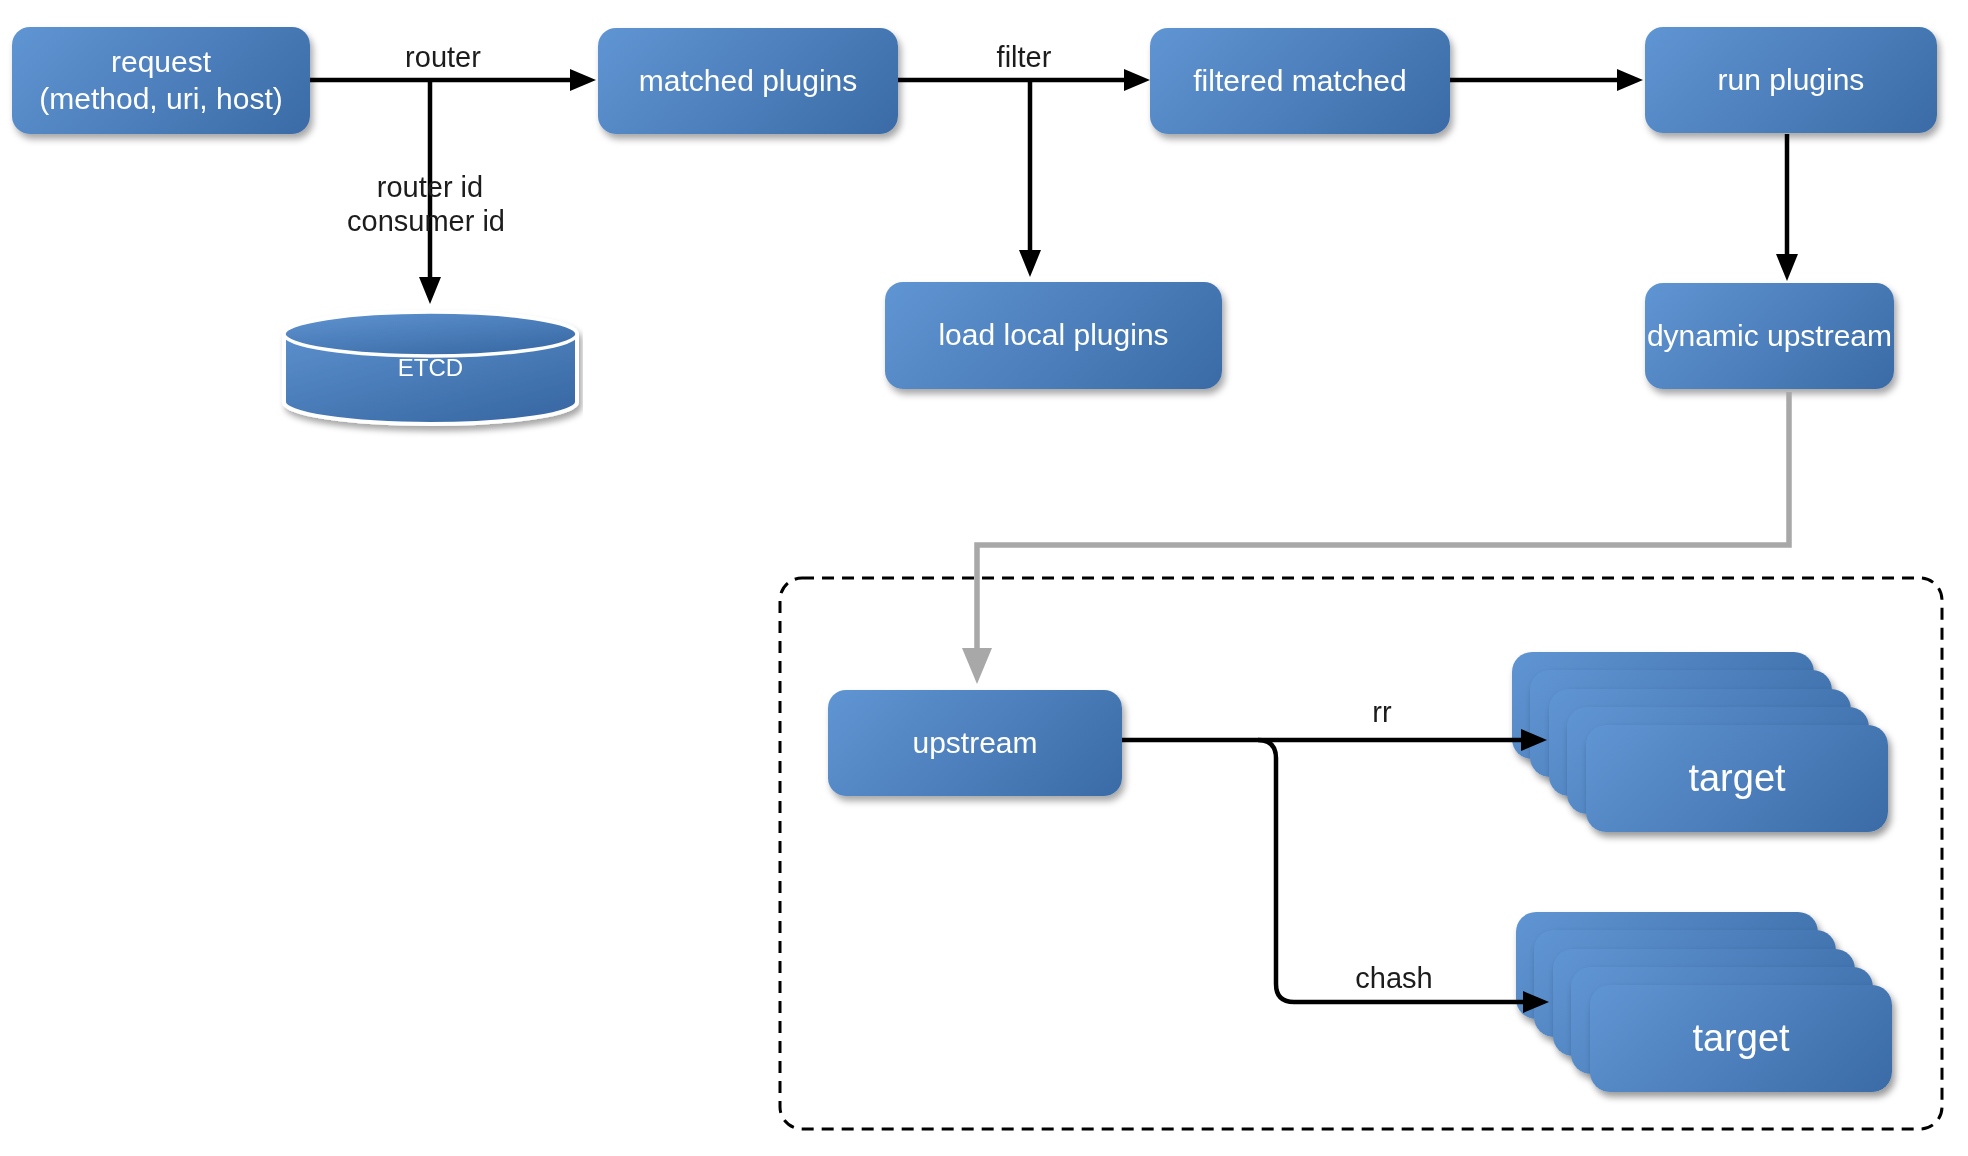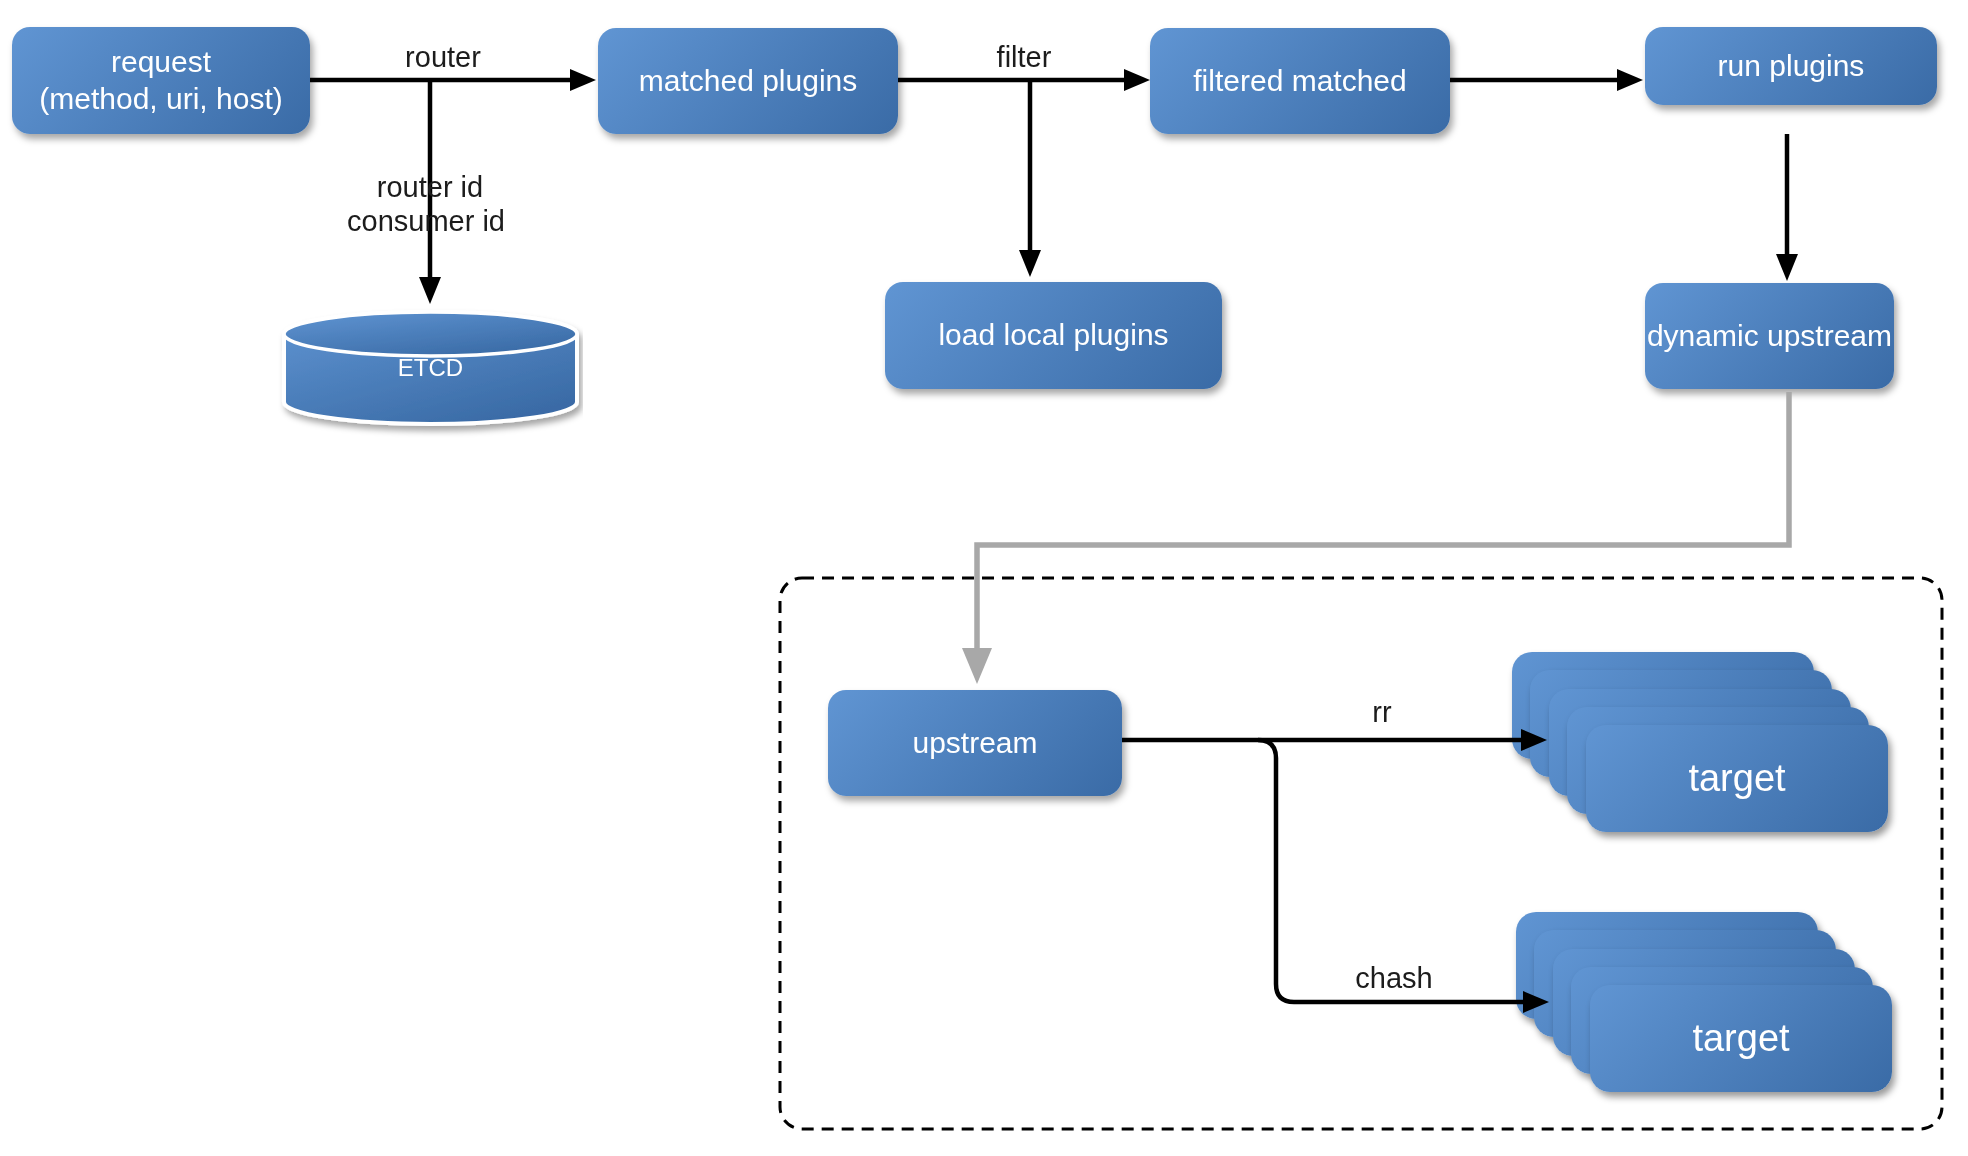--- a/index.html
+++ b/index.html
@@ -20,21 +20,21 @@
     color:var(--node_text,#fff);
     display:flex;flex-direction:column;
     align-items:center;justify-content:center;
     text-align:center;
     font-size:30px;line-height:1.22;
     white-space:nowrap;
   }
   .node-request{left:12px;top:27px;width:298px;height:107px;}
   .node-matched{left:598px;top:28px;width:300px;height:106px;}
   .node-filtered{left:1150px;top:28px;width:300px;height:106px;}
-  .node-run{left:1645px;top:27px;width:292px;height:78px;}
+  .node-run{left:1645px;top:27px;width:292px;height:106px;}
   .node-loadlocal{left:885px;top:282px;width:337px;height:107px;}
   .node-dynupstream{left:1645px;top:283px;width:249px;height:106px;}
   .node-upstream{left:828px;top:684px;width:294px;height:106px;margin-top:6px;}
   
   .cylinder{position:absolute;left:278px;top:306px;width:305px;height:132px;}
   .cylinder svg{display:block;}
   .cylinder .cyl-label{
     position:absolute;left:0;top:32px;width:100%;height:60px;
     display:flex;align-items:center;justify-content:center;
     color:var(--node_text,#fff);font-size:24px;

